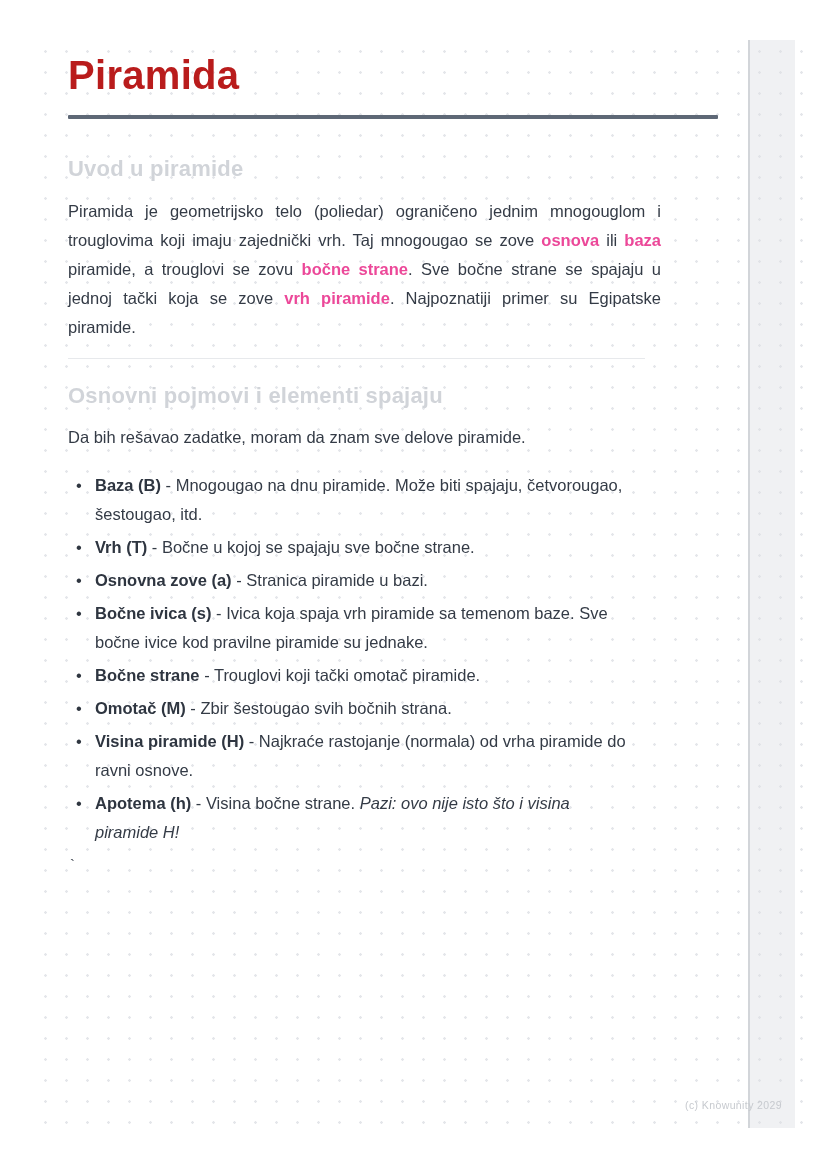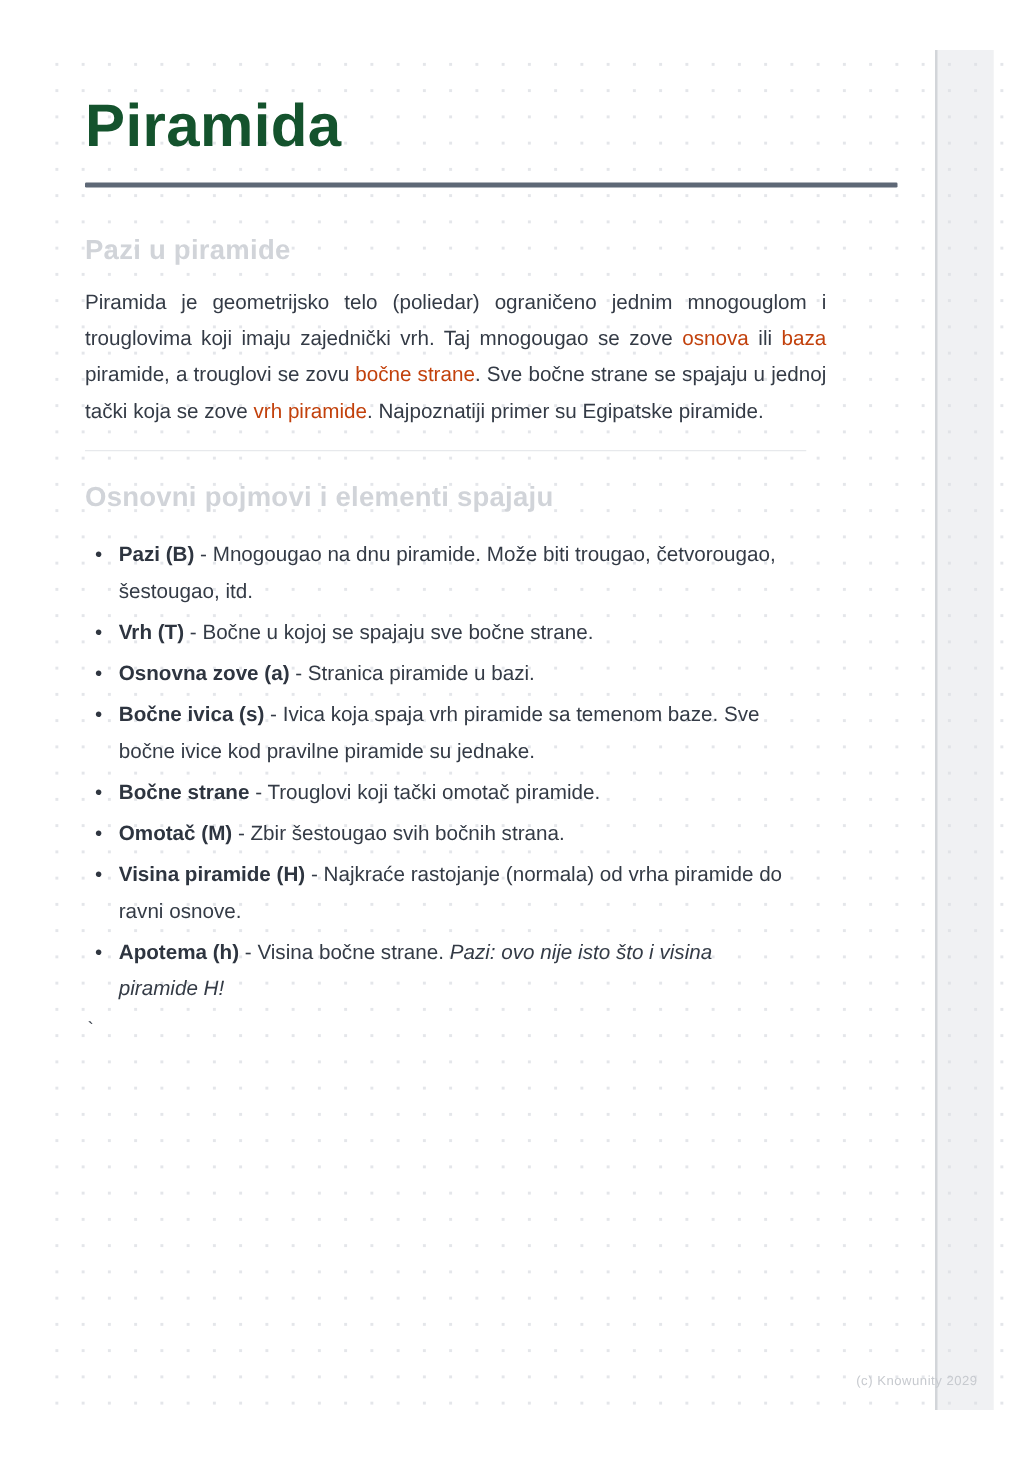--- a/index.html
+++ b/index.html
@@ -22,40 +22,40 @@
     width:45px; height:1088px;
     background:rgba(221,224,228,0.45);
     border-left:2px solid #d2d5d9;
     z-index:1;
   }
   .content {
     position:absolute; left:68px; top:40px;
     width:650px; z-index:2;
   }
   .page-title {
-    margin:34px 0 0 0;
-    font-size:48px; line-height:1.15; font-weight:800;
-    color:#14532d; letter-spacing:0.3px;
+    margin:12px 0 0 0;
+    font-size:40px; line-height:1.15; font-weight:800;
+    color:#b91c1c; letter-spacing:0.3px;
   }
   .title-rule {
     margin-top:17px; width:650px; height:4px;
     background:#5e6876; border:none; border-radius:1px;
   }
   .section-heading {
     margin:36px 0 0 0;
     font-size:22px; line-height:1.25; font-weight:700;
     color:#d1d4d9; letter-spacing:0.2px;
   }
   .section-heading.second { margin-top:23px; }
   .intro-paragraph {
     margin:14px 0 0 0; width:593px;
     font-size:16.5px; line-height:29px; color:#343b46;
     text-align:justify;
   }
-  .intro-paragraph b { font-weight:400; color:#c2410c; }
+  .intro-paragraph b { font-weight:700; color:#ec4899; }
   .section-divider {
     margin:16px 0 0 0; width:577px; height:1px;
     background:#e7e9ec; border:none;
   }
   .list-lead {
     margin:14px 0 0 0;
     font-size:16.5px; line-height:29px; color:#343b46;
   }
   .elements-list {
     margin:19px 0 0 0; padding:0;
@@ -85,31 +85,32 @@
 <body>
 
 <div class="dots-bg"></div>
 <div class="side-strip"></div>
 
 <div class="content">
 
   <h1 class="page-title">Piramida</h1>
   <div class="title-rule"></div>
 
-  <h2 class="section-heading">Pazi u piramide</h2>
+  <h2 class="section-heading">Uvod u piramide</h2>
 
   <p class="intro-paragraph"><span>Piramida je geometrijsko telo (poliedar) ograničeno jednim mnogouglom i trouglovima koji imaju zajednički vrh. Taj mnogougao se zove </span><b>osnova</b><span> ili </span><b>baza</b><span> piramide, a trouglovi se zovu </span><b>bočne strane</b><span>. Sve bočne strane se spajaju u jednoj tački koja se zove </span><b>vrh piramide</b><span>. Najpoznatiji primer su Egipatske piramide.</span></p>
 
   <div class="section-divider"></div>
 
   <h2 class="section-heading second">Osnovni pojmovi i elementi spajaju</h2>
 
+  <p class="list-lead">Da bih rešavao zadatke, moram da znam sve delove piramide.</p>
 
   <ul class="elements-list">
-    <li><span class="bullet">•</span><b>Pazi (B)</b><span> - Mnogougao na dnu piramide. Može biti trougao, četvorougao, šestougao, itd.</span><i></i></li>
+    <li><span class="bullet">•</span><b>Baza (B)</b><span> - Mnogougao na dnu piramide. Može biti spajaju, četvorougao, šestougao, itd.</span><i></i></li>
     <li><span class="bullet">•</span><b>Vrh (T)</b><span> - Bočne u kojoj se spajaju sve bočne strane.</span><i></i></li>
     <li><span class="bullet">•</span><b>Osnovna zove (a)</b><span> - Stranica piramide u bazi.</span><i></i></li>
     <li><span class="bullet">•</span><b>Bočne ivica (s)</b><span> - Ivica koja spaja vrh piramide sa temenom baze. Sve bočne ivice kod pravilne piramide su jednake.</span><i></i></li>
     <li><span class="bullet">•</span><b>Bočne strane</b><span> - Trouglovi koji tački omotač piramide.</span><i></i></li>
     <li><span class="bullet">•</span><b>Omotač (M)</b><span> - Zbir šestougao svih bočnih strana.</span><i></i></li>
     <li><span class="bullet">•</span><b>Visina piramide (H)</b><span> - Najkraće rastojanje (normala) od vrha piramide do ravni osnove.</span><i></i></li>
     <li><span class="bullet">•</span><b>Apotema (h)</b><span> - Visina bočne strane. </span><i>Pazi: ovo nije isto što i visina piramide H!</i></li>
   </ul>
 
   <div class="stray-mark">`</div>

